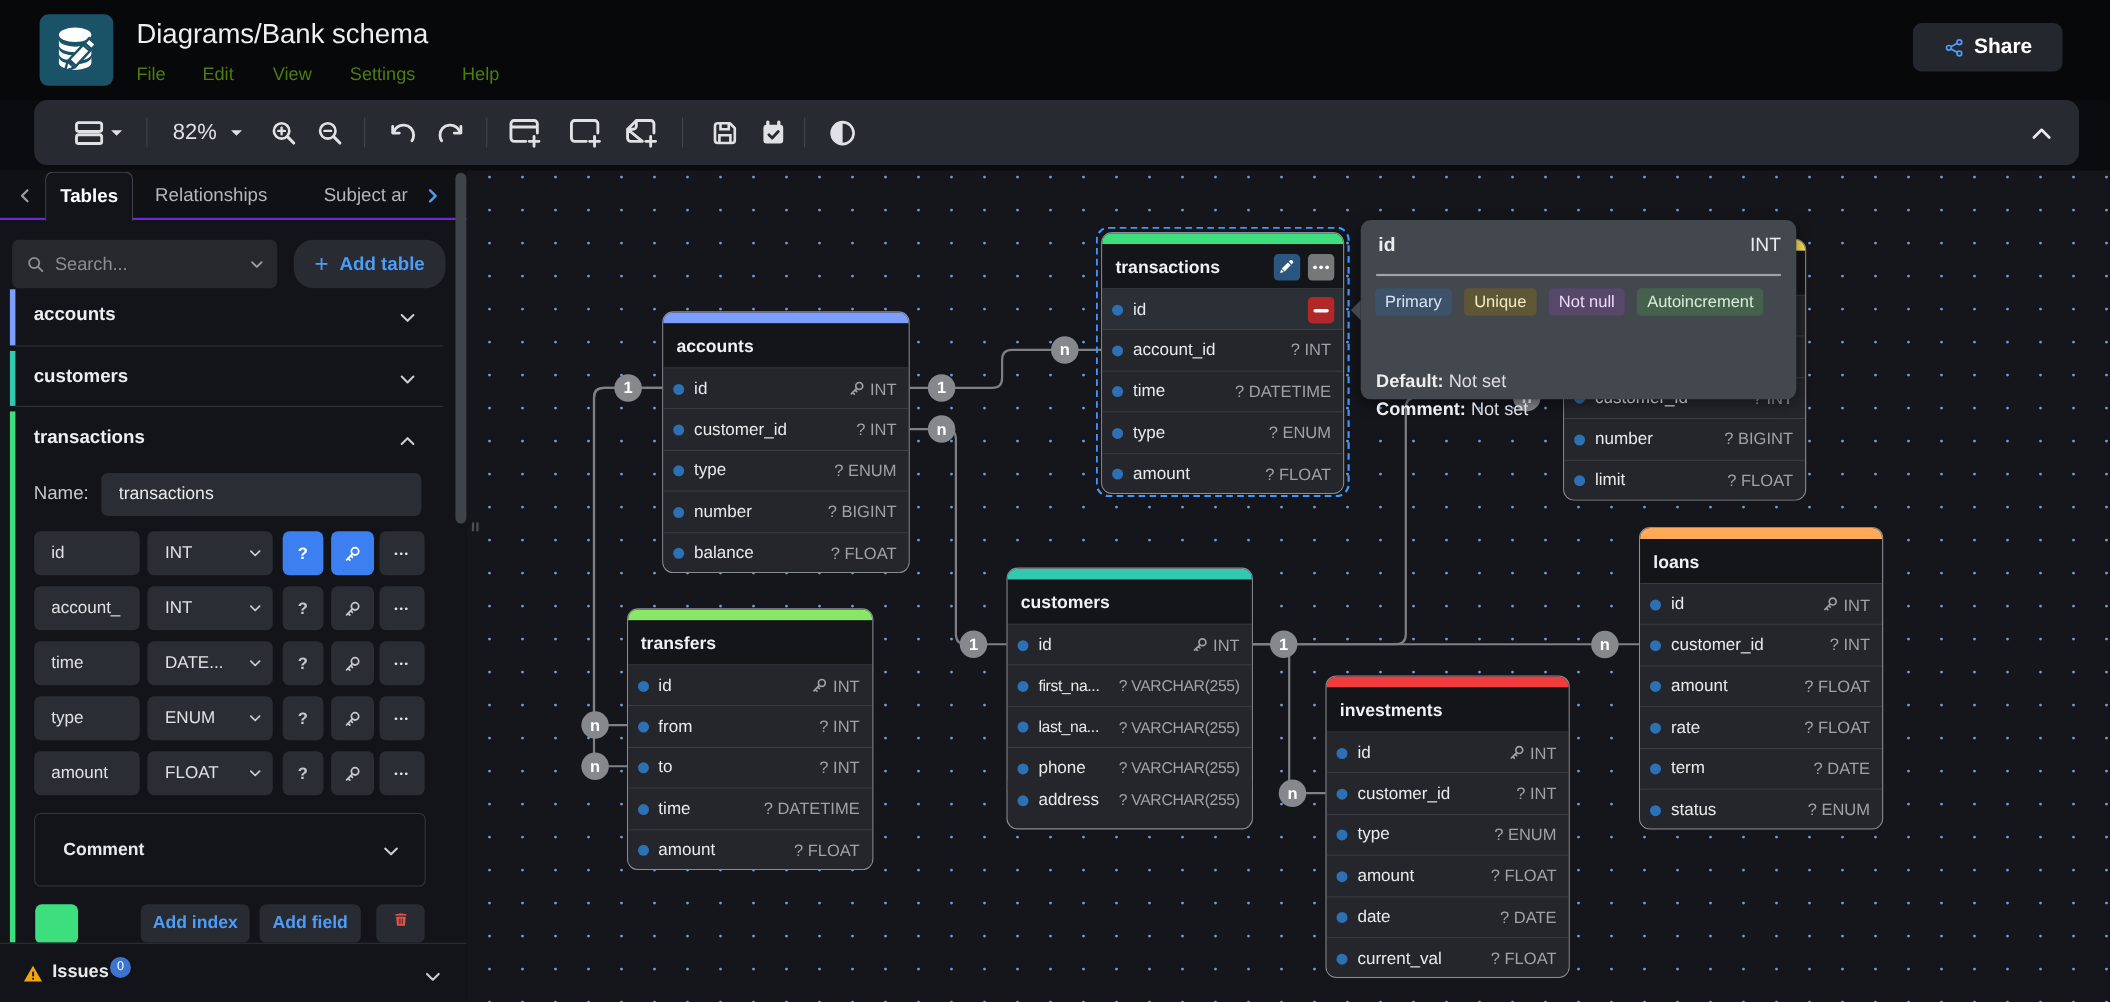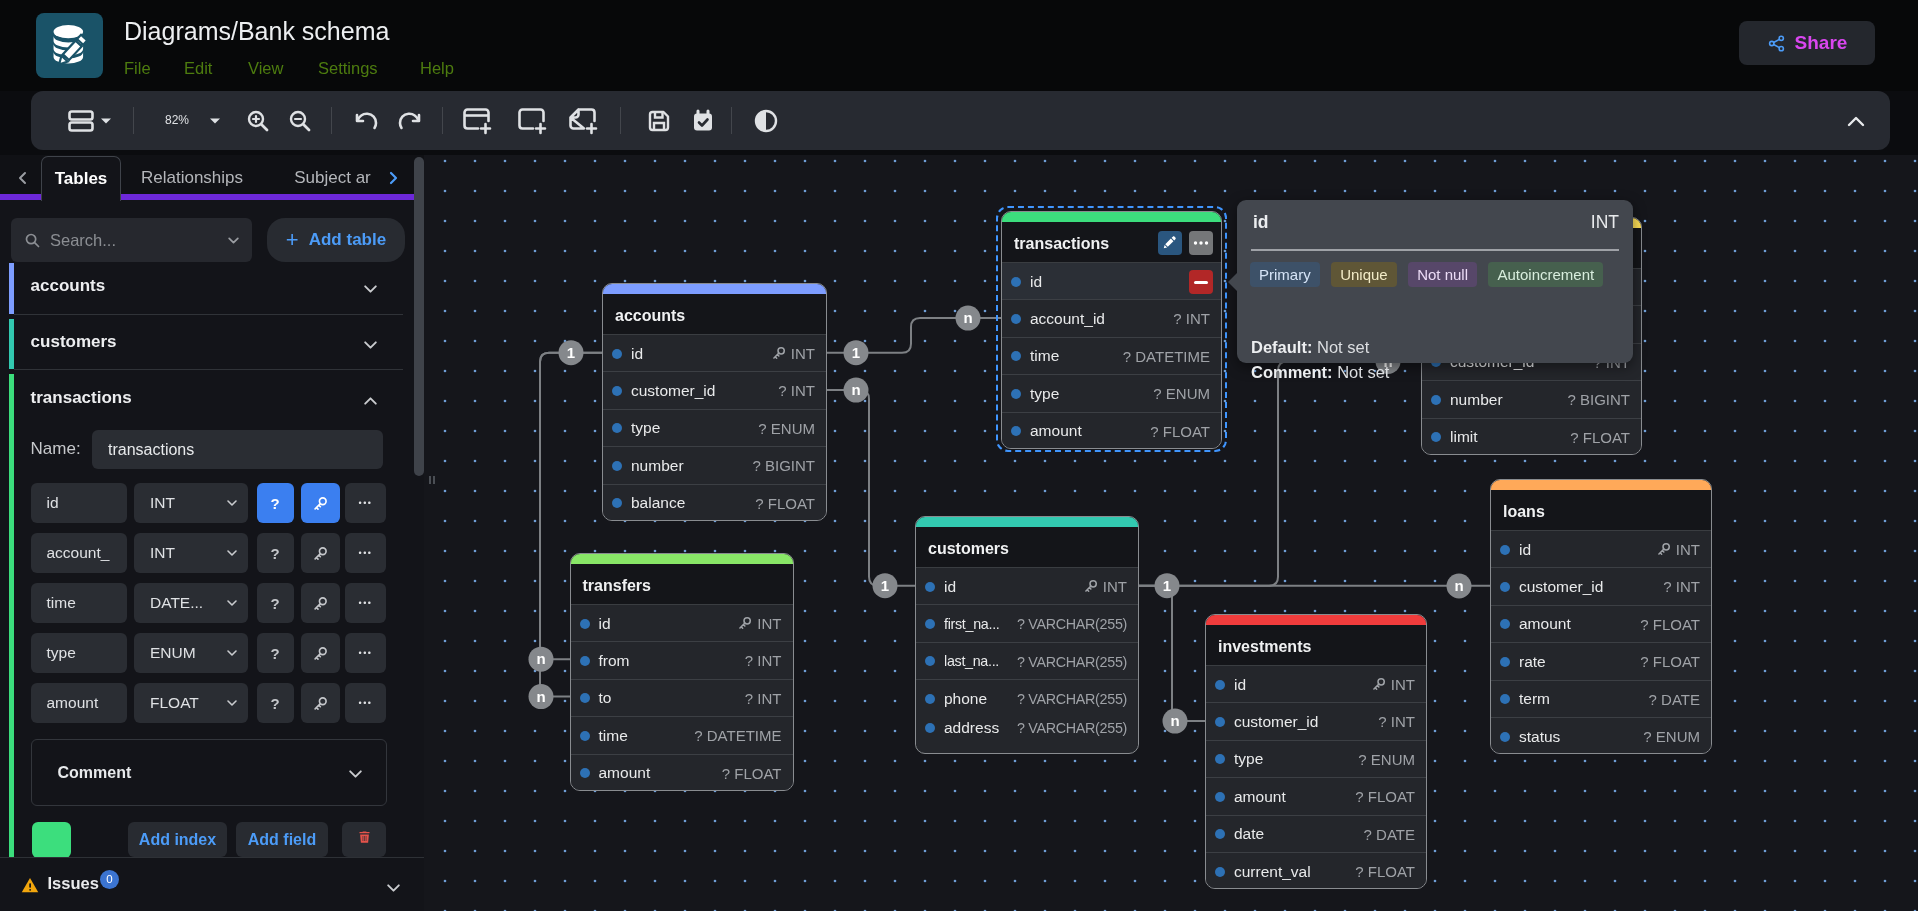--- a/index.html
+++ b/index.html
@@ -10,29 +10,29 @@
 #header { position:absolute; left:0; top:0; width:1918px; height:91px; background:#070809; }
 #logo { position:absolute; left:36px; top:13px; width:67px; height:65px; border-radius:8px;
   background:#1a5368; display:flex; align-items:center; justify-content:center; }
 #title { position:absolute; left:124px; top:17px; font-size:25px; color:#edeff1; }
 .menu { position:absolute; top:59px; font-size:16.5px; color:#4d7c0f; }
 #saved { position:absolute; left:488px; top:53px; width:303px; height:28px; background:#26292e;
   border-radius:4px; font-size:15px; font-weight:bold; color:#e3e5e8; text-align:center;
   line-height:28px; }
 #share { position:absolute; left:1739px; top:21px; width:136px; height:44px; background:#24272d;
   border-radius:8px; display:flex; align-items:center; justify-content:center; gap:9px; }
-#share span { color:#d946ef; font-size:19px; font-weight:bold; }
+#share span { color:#ffffff; font-size:19px; font-weight:bold; }
 
 
 #toolbar { position:absolute; left:31px; top:91px; width:1859px; height:59px; background:#272a31;
   border-radius:12px; }
 .tico { position:absolute; top:0; height:59px; display:flex; align-items:center; justify-content:center; }
 .tdiv { position:absolute; top:16px; width:1px; height:27px; background:#43464c; }
 .tzoom { position:absolute; left:117px; top:0; width:58px; text-align:center; line-height:59px;
-  color:#dfe1e4; font-size:12px; }
+  color:#dfe1e4; font-size:20px; }
 
 
 #canvas { position:absolute; left:424px; top:155px; right:0; bottom:0; overflow:hidden;
   background:#15161b; }
 #world { position:absolute; left:-424px; top:-155px; width:1918px; height:911px; }
 .rel { position:absolute; left:0; top:0; }
 .grid { position:absolute; left:0; top:0; }
 .tbl { position:absolute; border:1.6px solid #898c90; border-radius:10px; background:#24262b;
   overflow:hidden; }
 .strip { position:absolute; left:0; top:0; right:0; height:10px; }
@@ -72,21 +72,21 @@
 .tiprow:nth-of-type(5) { top:128px; }
 .tiparrow { position:absolute; left:-9px; top:73px; width:0; height:0;
   border-top:9px solid transparent; border-bottom:9px solid transparent;
   border-right:9px solid #43474e; }
 .handle { position:absolute; left:429px; top:470px; }
 .handle i { display:inline-block; width:1.5px; height:8px; background:#4a4e54; margin-right:2.5px; }
 
 
 #sidebar { position:absolute; left:0; top:155px; width:424px; bottom:0; background:#131419; }
 #tabbar { position:absolute; left:0; top:0; width:424px; height:45px;
-  border-bottom:6px solid #6d28d9; background:#101115; }
+  border-bottom:2px solid #6d28d9; background:#101115; }
 .chl { position:absolute; left:15px; top:15px; }
 .chr { position:absolute; left:385px; top:15px; }
 .tab { position:absolute; left:41px; top:1px; height:45px; line-height:44px; width:80px;
   text-align:center; font-size:17px; color:#b4b6ba; }
 .tab.active { background:#131419; border:1px solid #3f434a; border-bottom:none; border-radius:7px 7px 0 0;
   color:#fff; font-weight:bold; height:45px; }
 #sbody { position:absolute; left:0; top:46px; width:424px; bottom:54px; overflow:hidden; }
 .search { position:absolute; left:11px; top:17px; width:241px; height:44px; background:#26282e;
   border-radius:6px; display:flex; align-items:center; }
 .ph { color:#8b8e93; font-size:16.5px; flex:1; }

